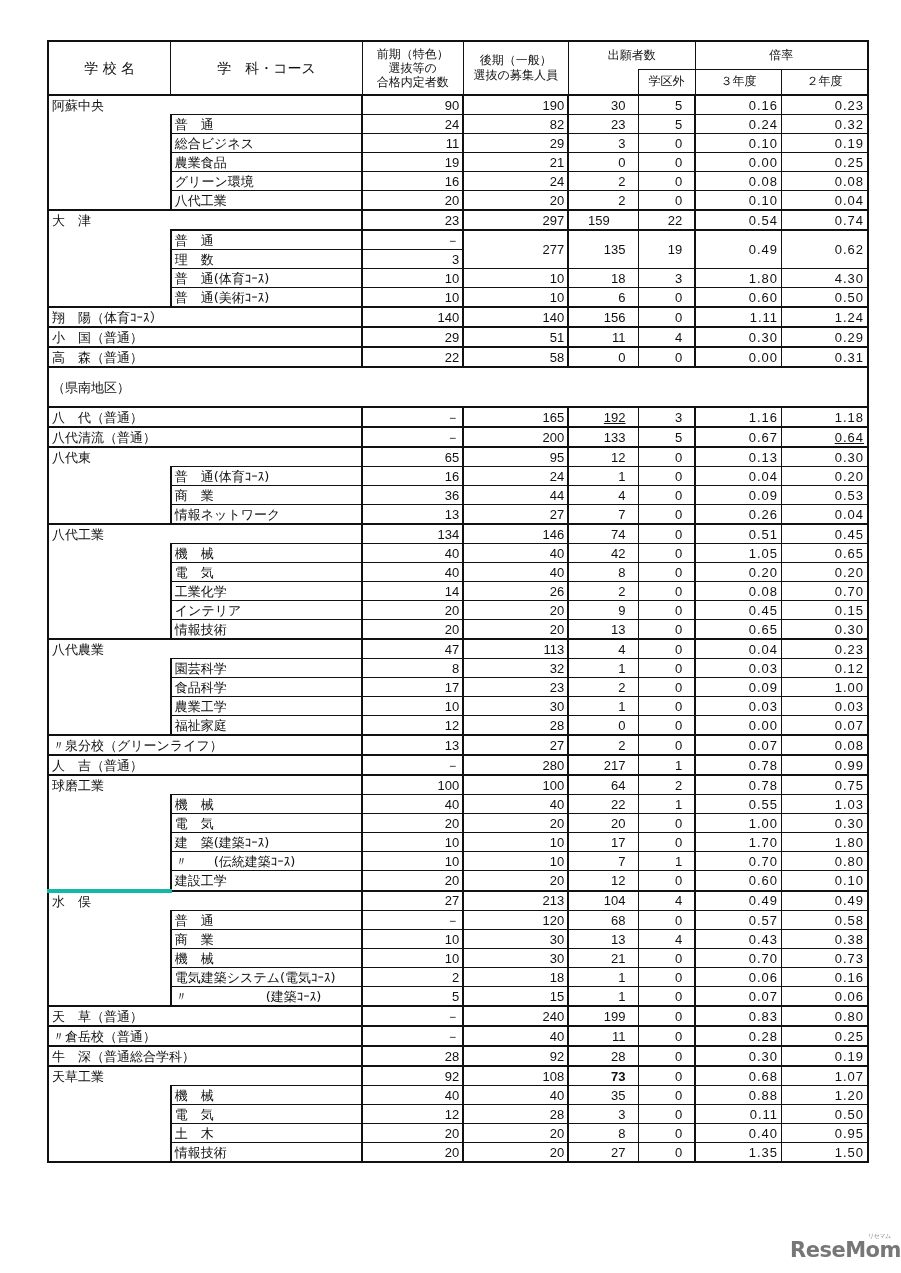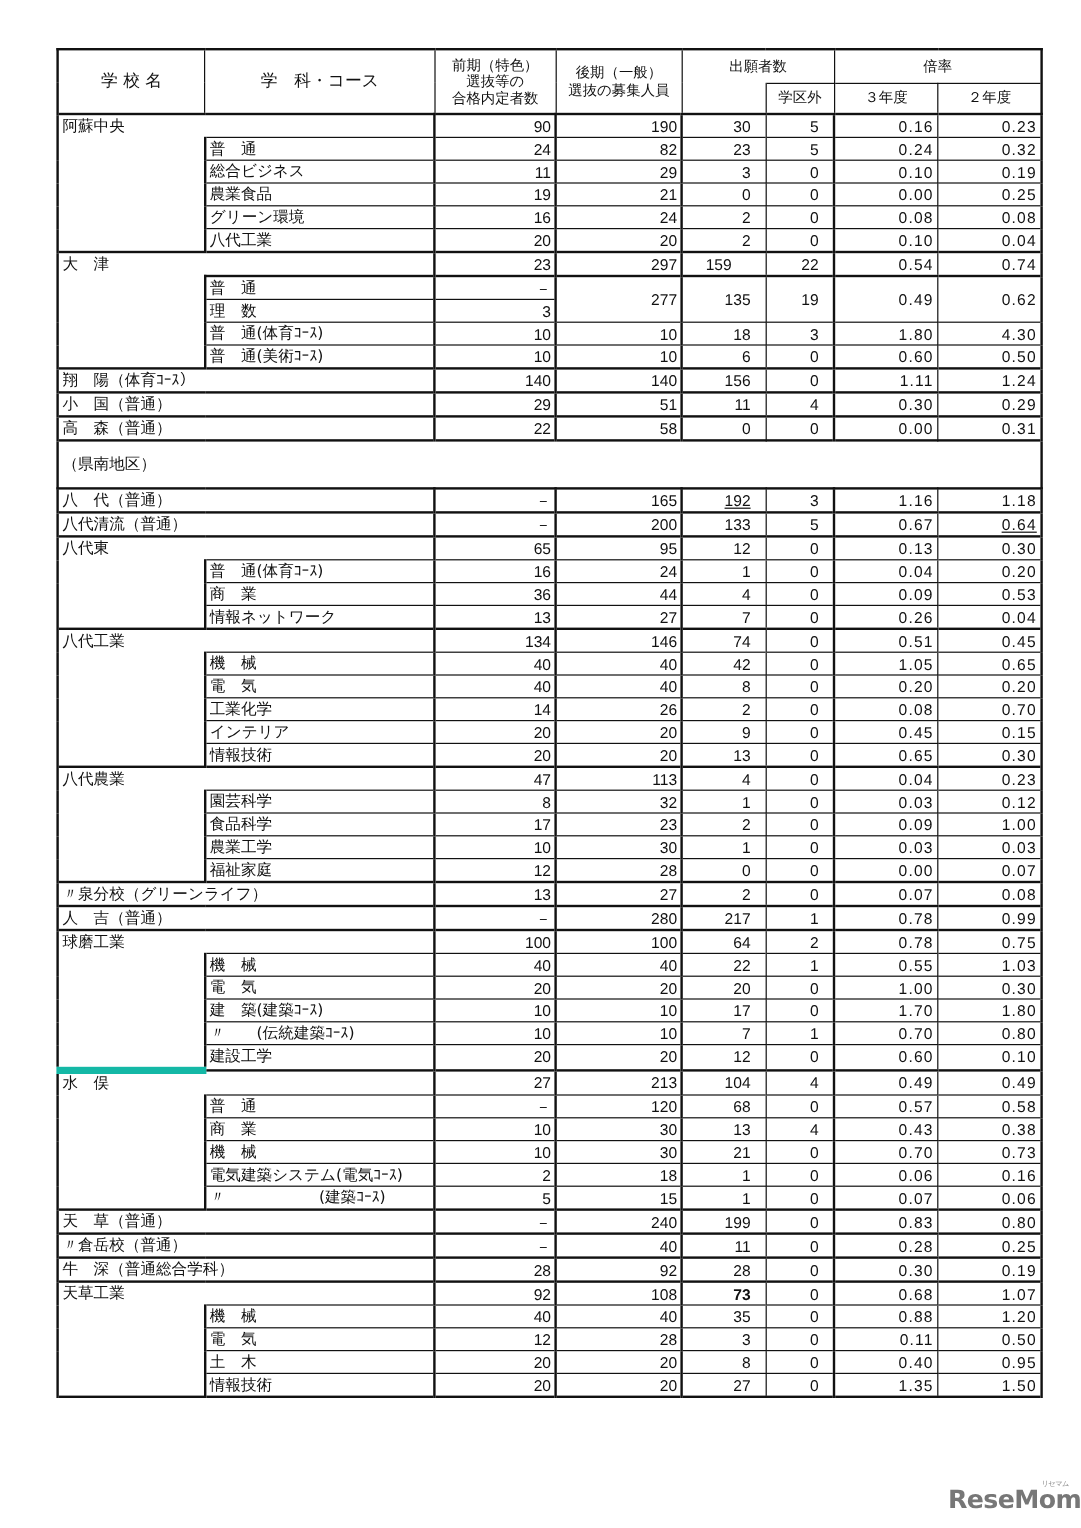--- a/index.html
+++ b/index.html
@@ -432,21 +432,21 @@
         <td style="border-left:2px solid #111;"></td>
         <td style="border-left:2px solid #111;border-right:2px solid #111;border-top:1px solid #111;border-bottom:1px solid #111;">建設工学</td>
         <td class="num" style="border-right:2px solid #111;border-top:1px solid #111;border-bottom:1px solid #111;">20</td>
         <td class="num" style="border-top:1px solid #111;border-bottom:1px solid #111;border-right:2px solid #111;">20</td>
         <td class="num" style="border-top: 1px solid rgb(17, 17, 17); border-bottom: 1px solid rgb(17, 17, 17); border-right: 1px solid rgb(17, 17, 17); text-align: right; padding-right: 12px;">12</td>
         <td class="num" style="border-top: 1px solid rgb(17, 17, 17); border-bottom: 1px solid rgb(17, 17, 17); border-right: 2px solid rgb(17, 17, 17); text-align: right; padding-right: 12px;">0</td>
         <td class="num" style="border-top: 1px solid rgb(17, 17, 17); border-bottom: 1px solid rgb(17, 17, 17); border-right: 1px solid rgb(17, 17, 17); letter-spacing: 1px;">0.60</td>
         <td class="num" style="border-top: 1px solid rgb(17, 17, 17); border-bottom: 1px solid rgb(17, 17, 17); border-right: 2px solid rgb(17, 17, 17); letter-spacing: 1px;">0.10</td>
       </tr>
       <tr>
-        <td style="border-left:2px solid #111;border-top:6px solid #14b8a6;">水　俣</td>
+        <td style="border-left:2px solid #111;border-top:4px solid #14b8a6;">水　俣</td>
         <td style="border-right:2px solid #111;border-top:2px solid #111;"></td>
         <td class="num" style="border-right:2px solid #111;border-top:2px solid #111;">27</td>
         <td class="num" style="border-top:2px solid #111;border-right:2px solid #111;">213</td>
         <td class="num" style="border-top: 2px solid rgb(17, 17, 17); border-right: 1px solid rgb(17, 17, 17); text-align: right; padding-right: 12px;">104</td>
         <td class="num" style="border-top: 2px solid rgb(17, 17, 17); border-right: 2px solid rgb(17, 17, 17); text-align: right; padding-right: 12px;">4</td>
         <td class="num" style="border-top: 2px solid rgb(17, 17, 17); border-right: 1px solid rgb(17, 17, 17); letter-spacing: 1px;">0.49</td>
         <td class="num" style="border-top: 2px solid rgb(17, 17, 17); border-right: 2px solid rgb(17, 17, 17); letter-spacing: 1px;">0.49</td>
       </tr>
       <tr>
         <td style="border-left:2px solid #111;"></td>

